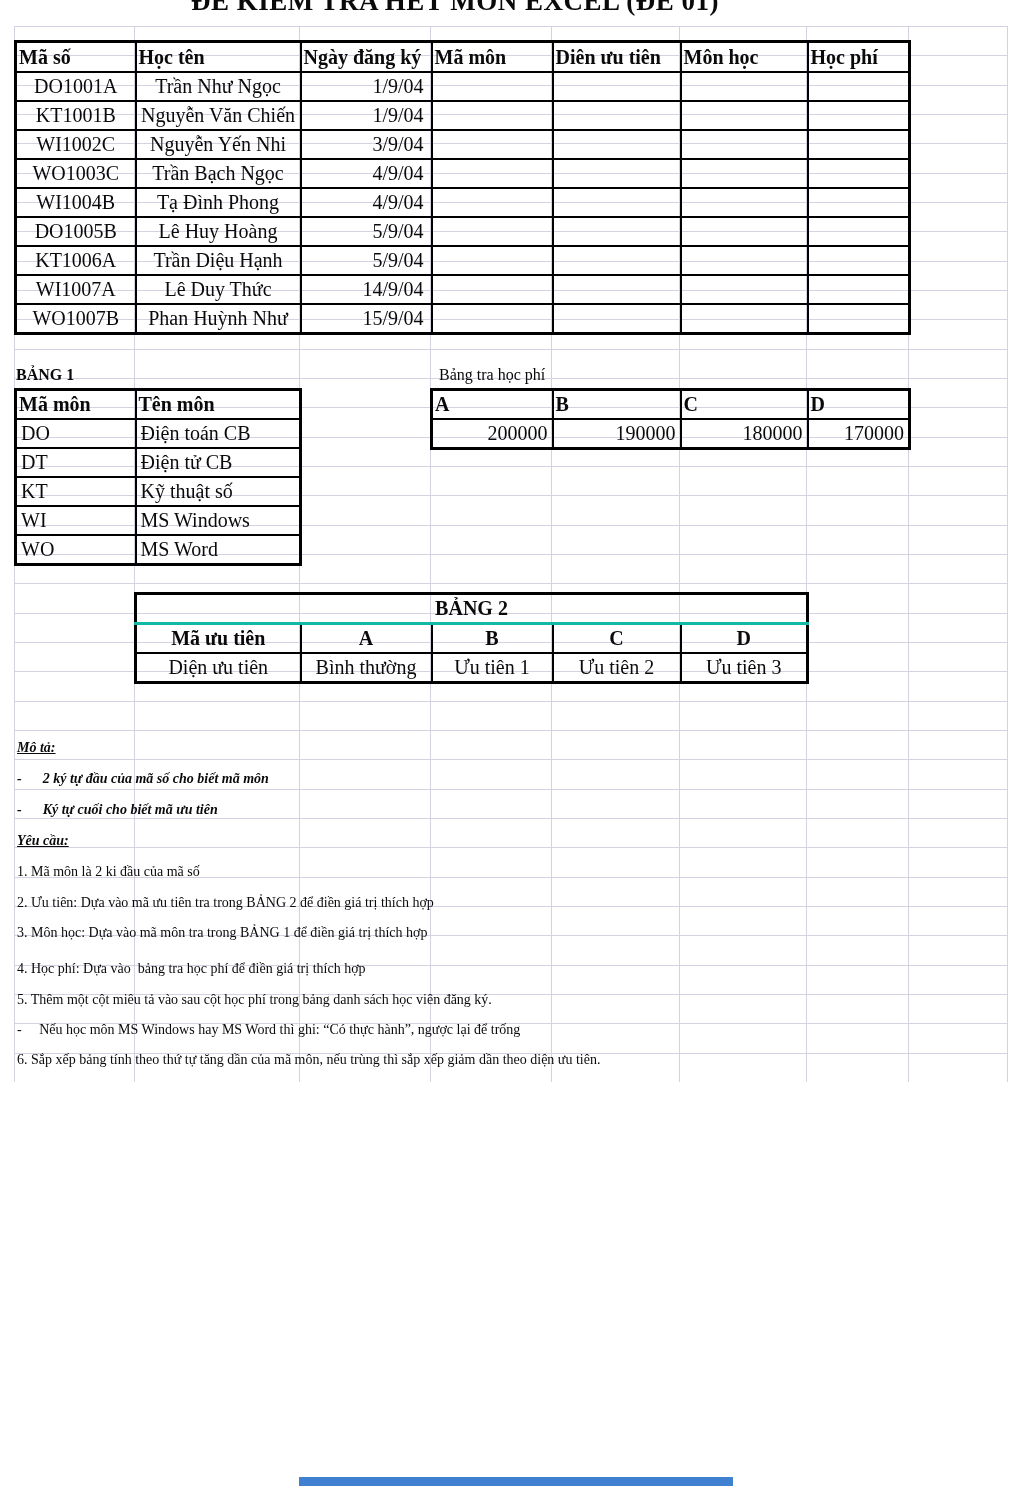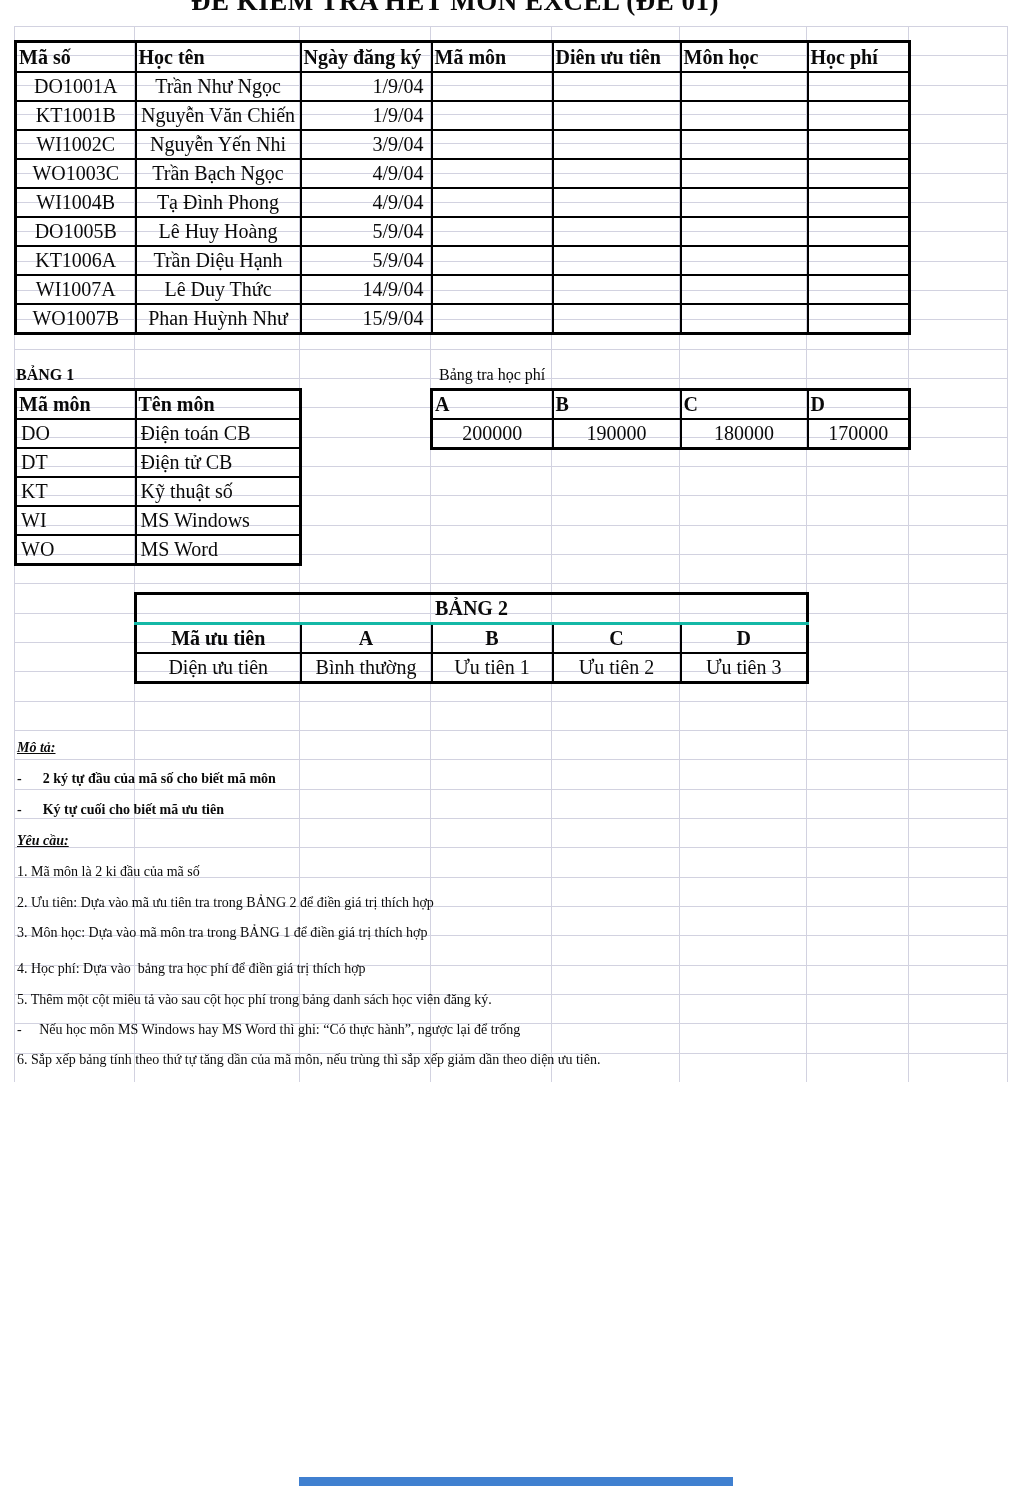--- a/index.html
+++ b/index.html
@@ -21,28 +21,28 @@
   .main-table{left:14px;top:40px;}
   .main-table th{height:28px;}
   .col-maso{text-align:center;}
   .col-ten{text-align:center;}
   .col-date{text-align:right;padding-right:7px;}
   .lbl{position:absolute;font-size:16px;height:28px;line-height:28px;white-space:nowrap;}
   .bold{font-weight:bold;}
   .bang1-table{left:14px;top:388px;}
   .bang1-table td{text-align:left;}
   .fee-table{left:430px;top:388px;}
-  .fee-table td{text-align:center;}
+  .fee-table td{text-align:right;}
   .bang2-table{left:134px;top:592px;}
   .bang2-table td{text-align:center;}
   .bang2-head{font-weight:bold;text-align:center;border-bottom:3px solid #14b8a6;}
   
   .txtrow{position:absolute;left:17px;width:1000px;font-size:14px;line-height:29px;white-space:pre;}
   .h-underline{font-weight:bold;font-style:italic;text-decoration:underline;}
-  .desc-item{font-weight:bold;}
+  .desc-item{font-weight:bold;font-style:italic;}
   .bottom-bar{position:absolute;left:299px;top:1477px;width:434px;height:9px;background:#4080d0;}
 </style>
 </head>
 <body>
 
 <div class="page">
 
   <div class="gridlines">
     <div class="vline" style="left:0px"></div>
     <div class="vline" style="left:120px"></div>

